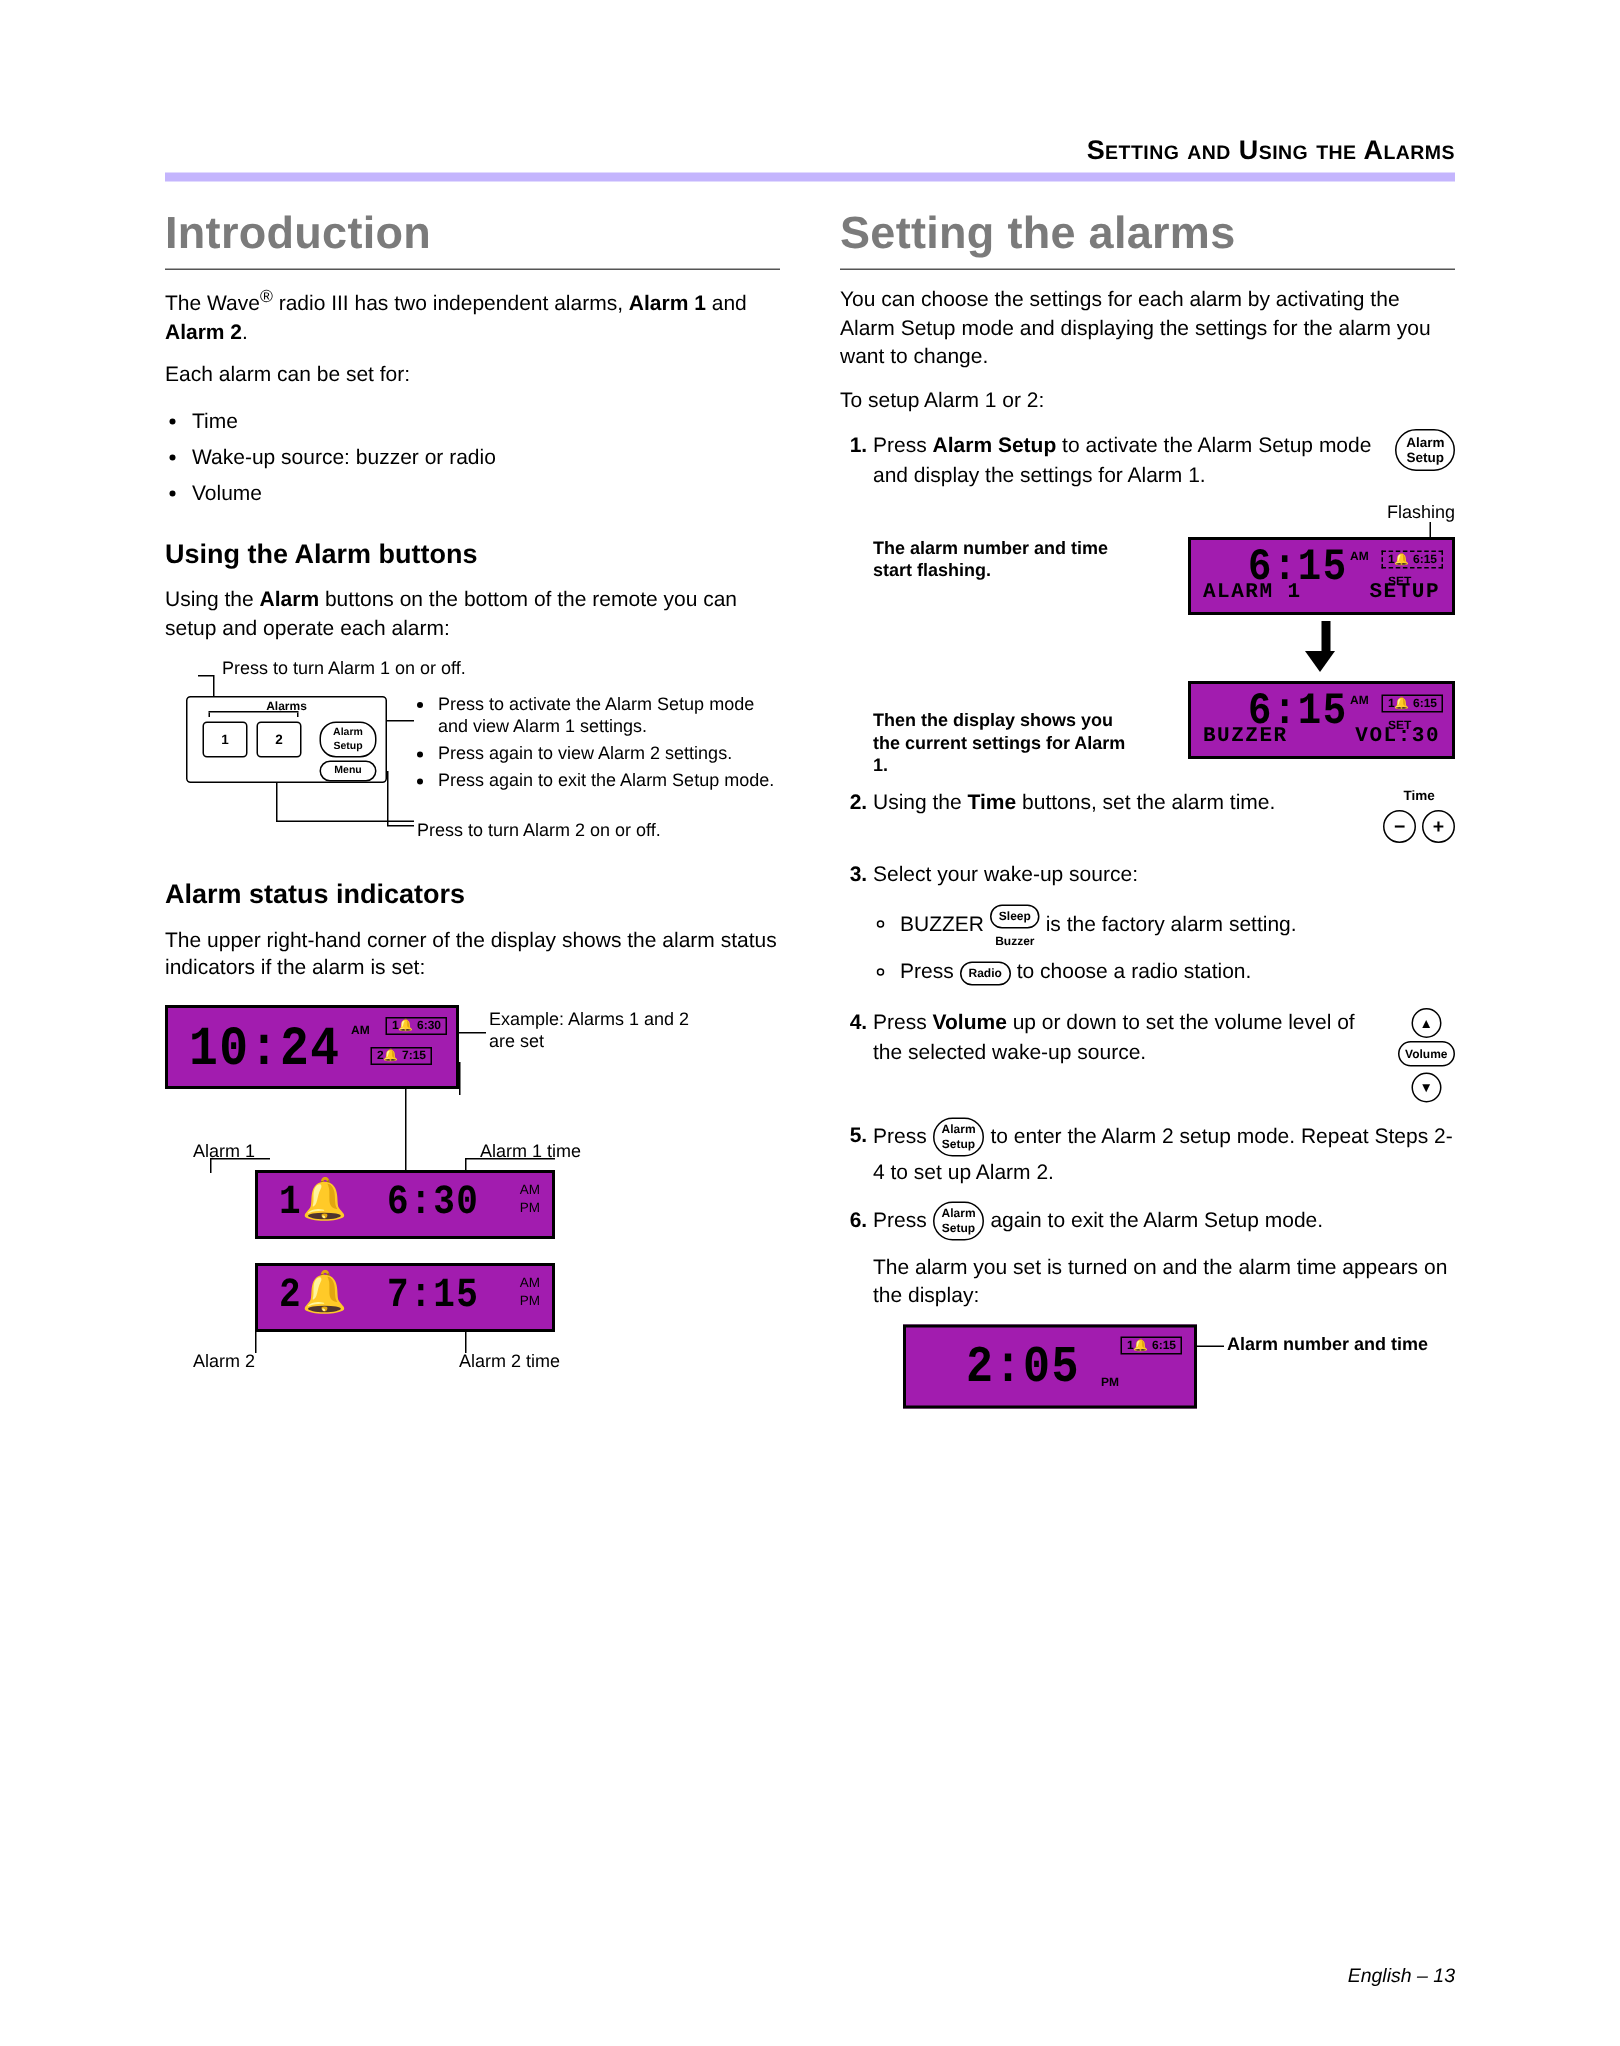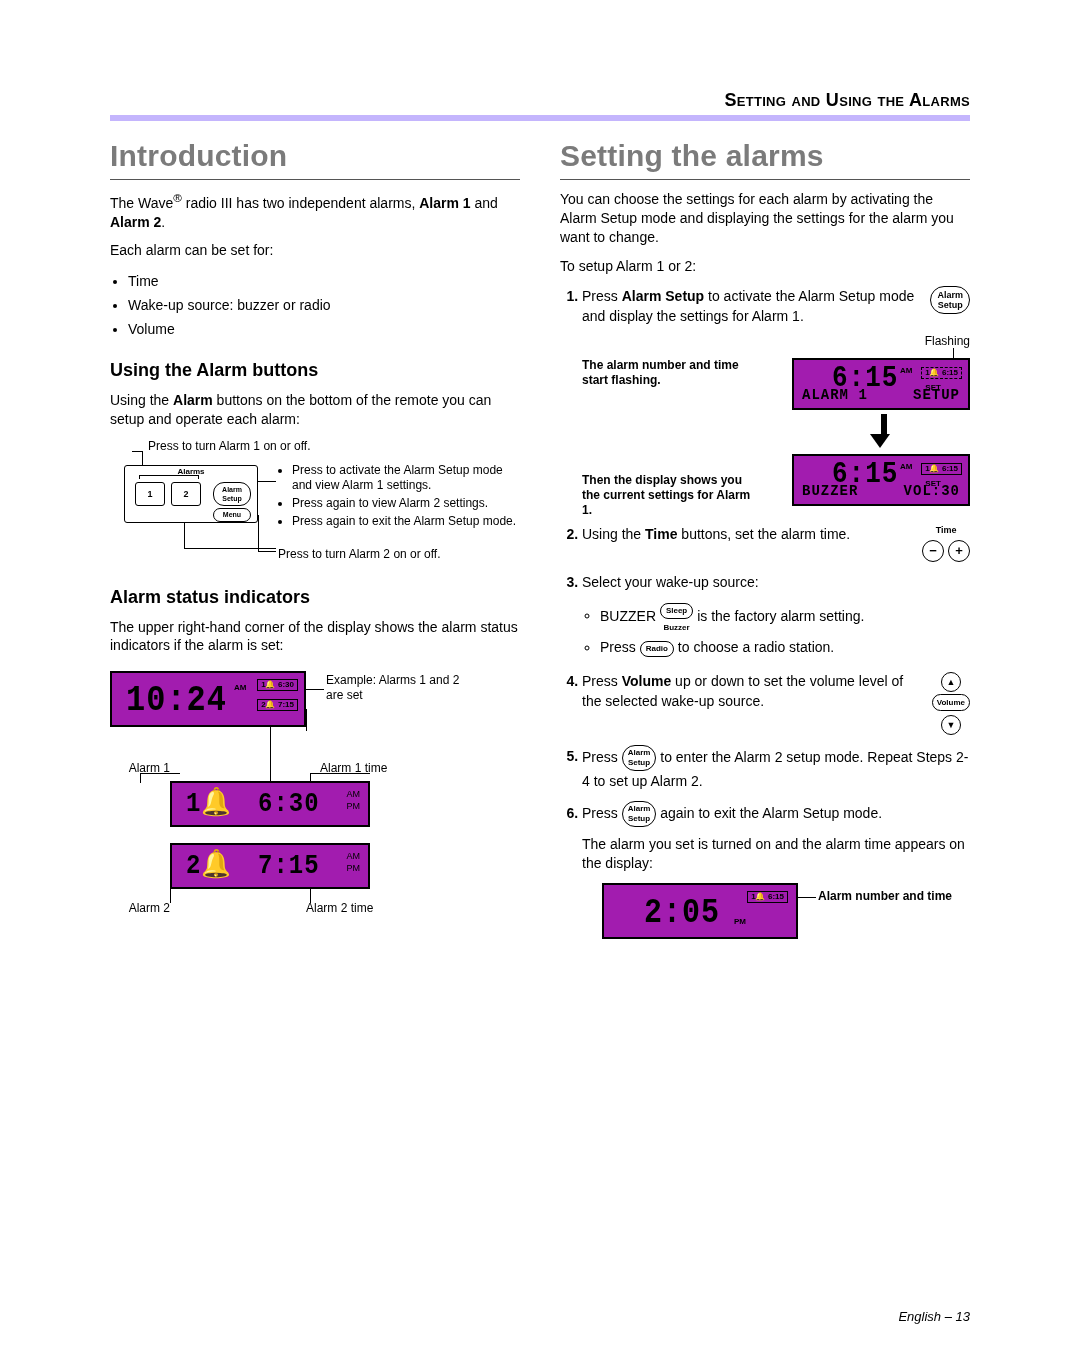--- a/index.html
+++ b/index.html
@@ -249,21 +249,21 @@
     width: 196px; height: 56px;
   }
   .status-fig .main .time {
     position:absolute; left:14px; top:8px;
     font-size: 32px;
   }
   .status-fig .main .abox1 {
     position:absolute; right:6px; top:6px;
   }
   .status-fig .main .abox2 {
-    position:absolute; right:6px; top:26px;text-align:right;
+    position:absolute; right:16px; top:26px;text-align:right;
   }
   .status-fig .ex-label {
     position:absolute; left:216px; top:8px; width:140px;
   }
   .status-fig .lead-ex {
     position:absolute; left:196px; top:24px; width:18px; height:1px; background:#000;
   }
   .status-fig .lead-ex2 {
     position:absolute; left:196px; top:44px; width:1px; height:22px; background:#000;
   }

